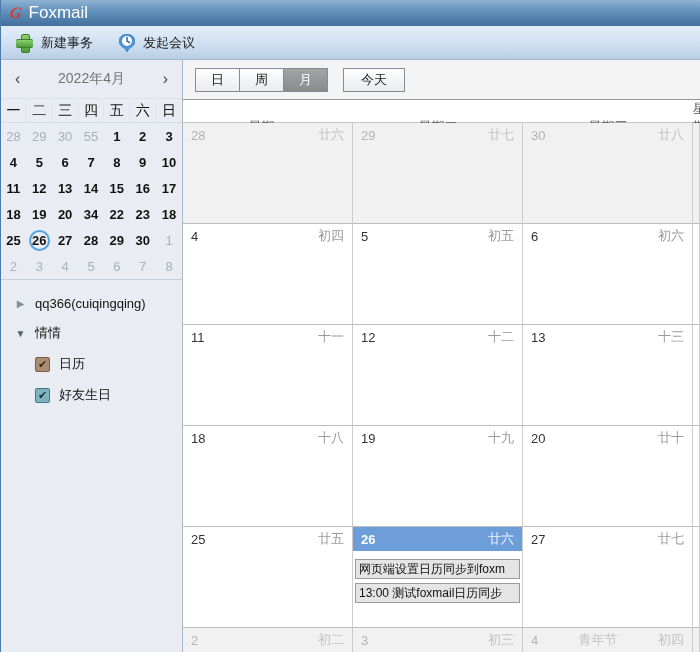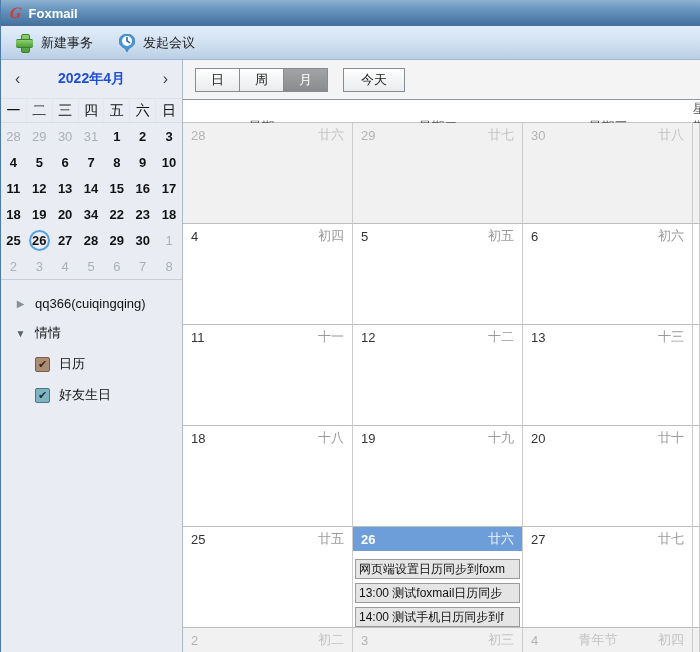--- a/index.html
+++ b/index.html
@@ -7,21 +7,21 @@
     font-family:"Liberation Sans","DejaVu Sans",sans-serif; }
   .window { width:700px; height:652px; display:flex; flex-direction:column;
     border-left:1px solid #4b7ba9; background:#e9edf3; }
 
   
   .titlebar { height:26px; flex:0 0 26px; display:flex; align-items:center; gap:7px;
     padding-left:9px;
     background:linear-gradient(#8fb2d2 0%, #6493bd 40%, #426f9d 100%); }
   .logo { color:#d93a30; font-weight:bold; font-style:italic; font-size:16px;
     font-family:"Liberation Serif","DejaVu Serif",serif; line-height:1; transform:skewX(-8deg); }
-  .title-text { color:#ffffff; font-size:13px;font-weight:bold; }
+  .title-text { color:#ffffff; font-size:17px; }
 
   
   .toolbar { height:34px; flex:0 0 34px; display:flex; align-items:center; gap:26px;
     padding-left:15px; border-bottom:1px solid #a3b7cc;
     background:linear-gradient(#e4eefa 0%, #cfdff0 55%, #b9cfe5 100%); }
   .tool-item { display:flex; align-items:center; gap:8px; font-size:13px; color:#1a1a1a; cursor:default; }
   .icon-plus { width:17px; height:17px; position:relative; display:inline-block; }
   .icon-plus::before, .icon-plus::after { content:""; position:absolute; background:linear-gradient(#8ed06f,#4d9e3c);
     border:1px solid #3c7f2e; border-radius:2px; }
   .icon-plus::before { left:5px; top:0; width:7px; height:17px; }
@@ -29,21 +29,21 @@
   .icon-meeting { width:16px; height:18px; display:inline-block; }
 
   
   .content { flex:1; display:flex; min-height:0; }
 
   
   .sidebar { width:182px; flex:0 0 182px; border-right:1px solid #aeb8c5; background:#e9edf3;
     display:flex; flex-direction:column; }
   .mini-header { height:38px; flex:0 0 38px; display:flex; align-items:center;
     justify-content:space-between; padding:0 14px; }
-  .mini-title { font-size:14px; font-weight:bold; color:#1d4ed8; }
+  .mini-title { font-size:14px; font-weight:normal; color:#737373; }
   .mini-nav { font-size:16px; color:#444; cursor:default; line-height:1; }
   .mini-weekdays { display:grid; grid-template-columns:repeat(7,1fr); height:25px;
     border-top:1px solid #dde2ea; border-bottom:1px solid #d7dde6; }
   .mini-weekdays div { display:flex; align-items:center; justify-content:center; font-size:14px;
     color:#111; border-right:1px solid #e2e6ee; }
   .mini-weekdays div:last-child { border-right:none; }
   .mini-dates { display:grid; grid-template-columns:repeat(7,1fr); grid-auto-rows:26px;
     border-bottom:1px solid #c7cfda; }
   .mini-cell { display:flex; align-items:center; justify-content:center; font-size:13px;
     color:#111; font-weight:bold; border-right:1px solid #e8ebf1; }
@@ -139,21 +139,21 @@
           <div>三</div>
           <div>四</div>
           <div>五</div>
           <div>六</div>
           <div>日</div>
         </div>
       <div class="mini-dates" id="mini-dates">
           <div class="mini-cell muted">28</div>
           <div class="mini-cell muted">29</div>
           <div class="mini-cell muted">30</div>
-          <div class="mini-cell muted">31</div>
+          <div class="mini-cell muted">55</div>
           <div class="mini-cell">1</div>
           <div class="mini-cell">2</div>
           <div class="mini-cell">3</div>
           <div class="mini-cell">4</div>
           <div class="mini-cell">5</div>
           <div class="mini-cell">6</div>
           <div class="mini-cell">7</div>
           <div class="mini-cell">8</div>
           <div class="mini-cell">9</div>
           <div class="mini-cell">10</div>
@@ -316,21 +316,20 @@
             </div>
           </div>
           <div class="cell selected">
             <div class="dateline">
               <span class="dnum">26</span>
               <span class="lunar">廿六</span>
             </div>
             <div class="events">
               <div class="event">网页端设置日历同步到foxm</div>
               <div class="event">13:00 测试foxmail日历同步</div>
-              <div class="event">14:00 测试手机日历同步到f</div>
             </div>
           </div>
           <div class="cell">
             <div class="dateline">
               <span class="dnum">27</span>
               <span class="lunar">廿七</span>
             </div>
           </div>
           <div class="cell">
             <div class="dateline"></div>

